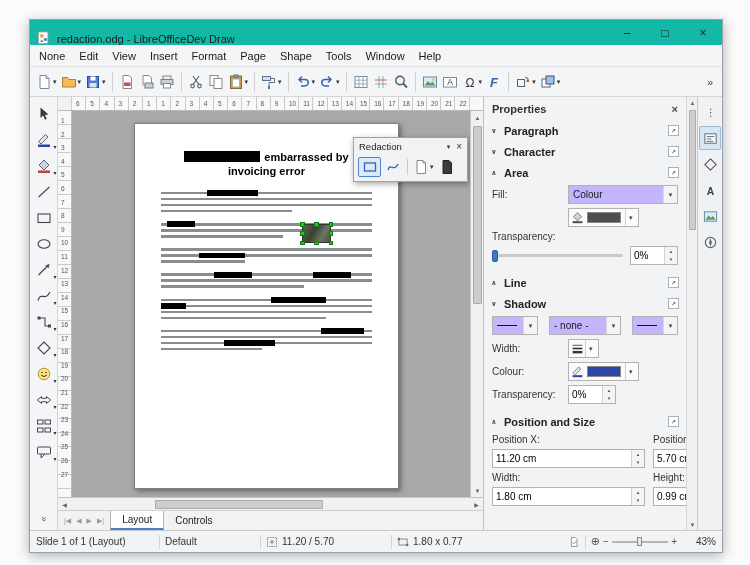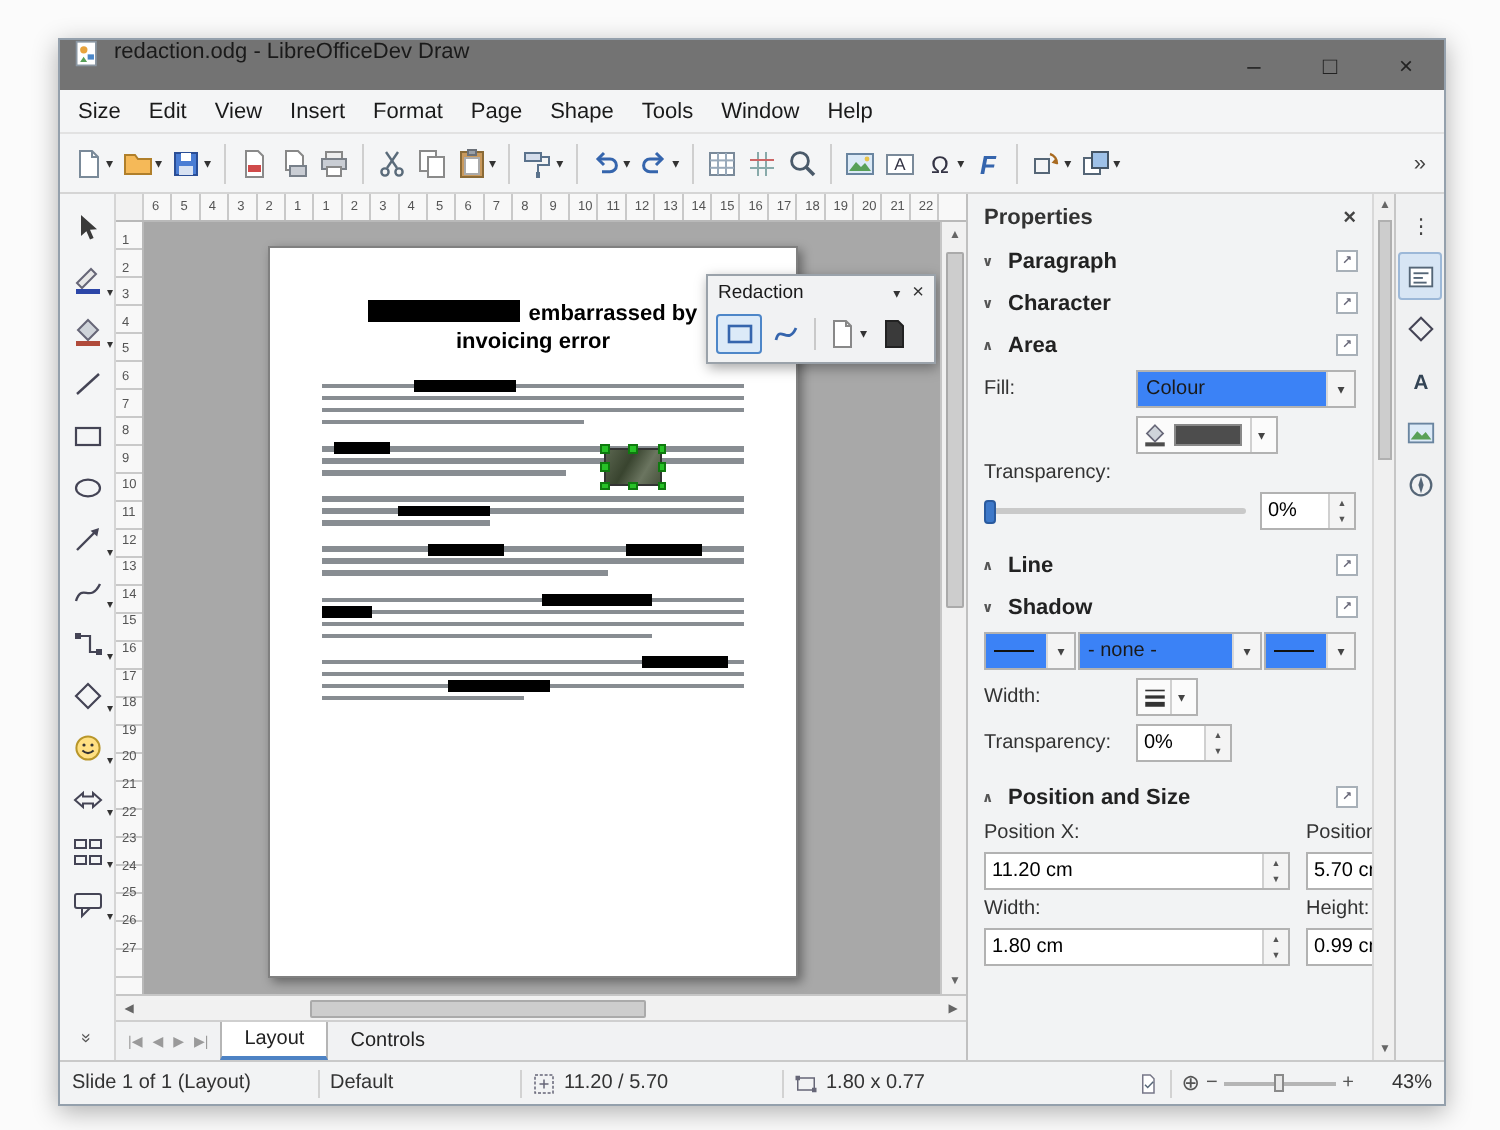--- a/index.html
+++ b/index.html
@@ -1,19 +1,19 @@
 <!DOCTYPE html>
 <html><head>
 <meta charset="utf-8">
 <style>
 *{box-sizing:border-box;margin:0;padding:0}
 html,body{width:750px;height:565px;overflow:hidden;background:#fbfbfb}
 .desktop{position:relative;width:750px;height:565px;font-family:"Liberation Sans","DejaVu Sans",sans-serif;color:#1a1a1a}
 .window{position:absolute;left:29px;top:19px;width:694px;height:534px;background:#f4f5f6;border:1px solid #94a0ac;box-shadow:0 3px 12px rgba(0,0,0,.3);display:flex;flex-direction:column}
-.titlebar{height:25px;display:flex;align-items:flex-start;background:#737373;padding-left:7px;flex-shrink:0}
+.titlebar{height:25px;display:flex;align-items:flex-end;background:#14b8a6;padding-left:7px;flex-shrink:0}
 .app-icon svg{display:block}
 .title{font-size:11px;margin-left:6px;white-space:nowrap}
 .win-controls{margin-left:auto;display:flex;height:100%}
 .wbtn{width:38px;display:flex;align-items:center;justify-content:center;font-size:12px;color:#222}
 .menubar{height:21px;display:flex;align-items:center;padding:0 2px;flex-shrink:0}
 .menu-item{font-size:11px;padding:2px 7px}
 .toolbar{height:31px;display:flex;align-items:center;border-top:1px solid #e2e2e2;border-bottom:1px solid #d5d5d5;padding:0 4px;flex-shrink:0}
 .toolbar-buttons{display:flex;align-items:center;height:100%}
 .tbtn{display:inline-flex;align-items:center;height:24px;padding:0 2px;border-radius:2px}
 .ic{display:inline-flex}
@@ -82,23 +82,23 @@
 .sidebar{width:214px;background:#f2f3f4;border-left:1px solid #c0c0c0;display:flex;flex-shrink:0;min-height:0}
 .sb-main{flex:1;display:flex;flex-direction:column;min-width:0;overflow:hidden}
 .sb-header{height:23px;display:flex;align-items:center;padding:0 8px;font-size:11px;font-weight:bold;color:#333;flex-shrink:0}
 .sb-close{margin-left:auto;font-size:11px;color:#444}
 .sec{height:21px;display:flex;align-items:center;padding:0 7px;gap:5px;font-size:11px;font-weight:bold;color:#222;flex-shrink:0}
 .chev{font-size:7px;color:#555;width:8px}
 .launcher{margin-left:auto;width:11px;height:11px;border:1px solid #a8b0b8;background:#fff;display:flex;align-items:center;justify-content:center;font-size:6px;color:#667}
 .sec-body{padding:2px 8px 7px;flex-shrink:0}
 .row{display:flex;align-items:center;margin-bottom:4px}
 .row:last-child{margin-bottom:0}
-.row .dropdown + .dropdown{margin-left:1px}
+.row .dropdown + .dropdown{margin-left:11px}
 .lab{width:76px;font-size:10px;color:#333;flex-shrink:0}
-.dropdown{flex:1;height:19px;border:1px solid #b2b2b2;background:#3b82f6;display:flex;align-items:center;font-size:10px;padding-left:4px;min-width:0}
+.dropdown{flex:1;height:19px;border:1px solid #b2b2b2;background:#c4b5fd;display:flex;align-items:center;font-size:10px;padding-left:4px;min-width:0}
 .ddbox{margin-left:auto;width:14px;height:100%;display:flex;align-items:center;justify-content:center;font-size:7px;color:#444;border-left:1px solid #d8d8d8;background:#f4f4f4;flex-shrink:0}
 .dropdown.small{flex:0 0 46px}
 .linesample{width:20px;border-top:1.5px solid #111}
 .indent{margin-left:76px}
 .split{height:19px;border:1px solid #b2b2b2;background:#fbfbfb;display:flex;align-items:center;padding:0 2px}
 .split .mini svg{width:13px;height:13px;display:block}
 .swatch{width:34px;height:11px;margin:0 3px;border:1px solid #888}
 .split .dd{font-size:7px;color:#444;padding:0 3px;border-left:1px solid #d0d0d0;margin-left:1px;height:100%;display:flex;align-items:center}
 .slider{flex:1;display:flex;align-items:center;margin-right:7px}
 .strack{flex:1;height:3px;background:#c9c9c9;border-radius:2px;position:relative}
@@ -136,21 +136,21 @@
         </span>
     <span class="title">redaction.odg - LibreOfficeDev Draw</span>
     <span class="win-controls">
       <span class="wbtn">–</span>
       <span class="wbtn">□</span>
       <span class="wbtn">×</span>
     </span>
   </div>
 
   <div class="menubar">
-    <span class="menu-item">Size</span>
+    <span class="menu-item">None</span>
     <span class="menu-item">Edit</span>
     <span class="menu-item">View</span>
     <span class="menu-item">Insert</span>
     <span class="menu-item">Format</span>
     <span class="menu-item">Page</span>
     <span class="menu-item">Shape</span>
     <span class="menu-item">Tools</span>
     <span class="menu-item">Window</span>
     <span class="menu-item">Help</span>
   </div>
@@ -815,20 +815,33 @@
                     <svg viewBox="0 0 16 16">
                       <line x1="2" y1="4" x2="14" y2="4" stroke="#333" stroke-width="1"></line>
                       <line x1="2" y1="8" x2="14" y2="8" stroke="#333" stroke-width="2"></line>
                       <line x1="2" y1="12.5" x2="14" y2="12.5" stroke="#333" stroke-width="3"></line>
                     </svg>
                   </span>
               <span class="dd">▾</span>
             </div>
           </div>
           <div class="row">
+            <span class="lab">Colour:</span>
+            <div class="split">
+              <span class="mini">
+                    <svg viewBox="0 0 16 16">
+                      <path d="M2.5 9.5 L9.5 2.5 L12 5 L5 12 Z" fill="#e8e8e8" stroke="#667"></path>
+                      <rect x="2" y="12.5" width="12" height="2.5" fill="#2c46a8"></rect>
+                    </svg>
+                  </span>
+              <span class="swatch" style="background: rgb(44, 70, 168);"></span>
+              <span class="dd">▾</span>
+            </div>
+          </div>
+          <div class="row">
             <span class="lab">Transparency:</span>
             <div class="spin">
               <input value="0%" style="">
               <div class="spin-btns">
                     <span>▲</span>
                     <span>▼</span>
                   </div>
             </div>
           </div>
         </div>

